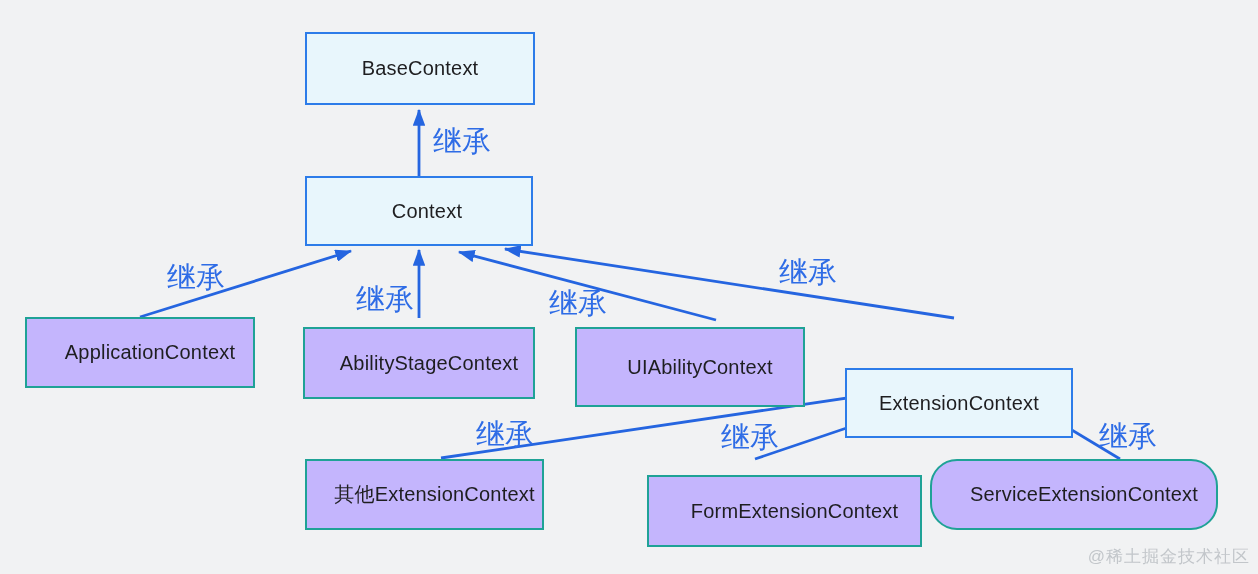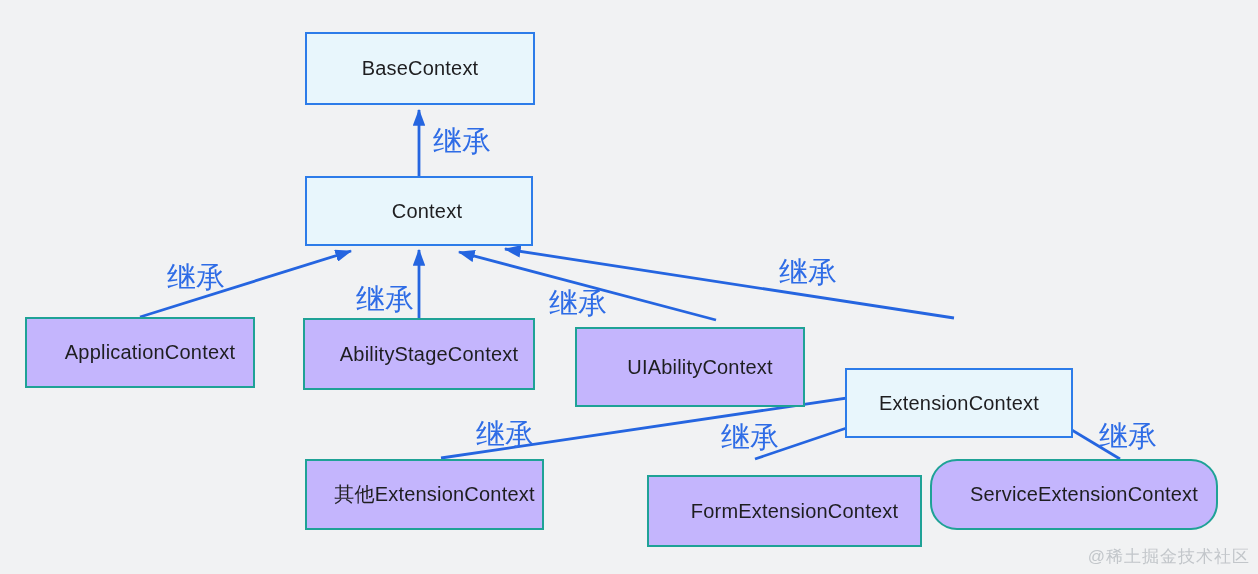--- a/index.html
+++ b/index.html
@@ -87,21 +87,21 @@
 
   <div class="node blue" style="left: 305px; top: 32px; width: 230px; height: 73px;">
     <span>BaseContext</span>
   </div>
   <div class="node blue" style="left: 305px; top: 176px; width: 228px; height: 70px; padding-left: 16px;">
     <span>Context</span>
   </div>
   <div class="node teal" style="left: 25px; top: 317px; width: 230px; height: 71px;">
     <span>ApplicationContext</span>
   </div>
-  <div class="node teal" style="left: 303px; top: 318px; width: 232px; height: 72px;">
+  <div class="node teal" style="left: 303px; top: 327px; width: 232px; height: 72px;">
     <span>AbilityStageContext</span>
   </div>
   <div class="node teal" style="left: 575px; top: 327px; width: 230px; height: 80px;">
     <span>UIAbilityContext</span>
   </div>
   <div class="node blue" style="left: 845px; top: 320px; width: 228px; height: 70px; margin-top: 48px;">
     <span>ExtensionContext</span>
   </div>
   <div class="node teal" style="left: 305px; top: 459px; width: 239px; height: 71px;">
     <span>其他ExtensionContext</span>

